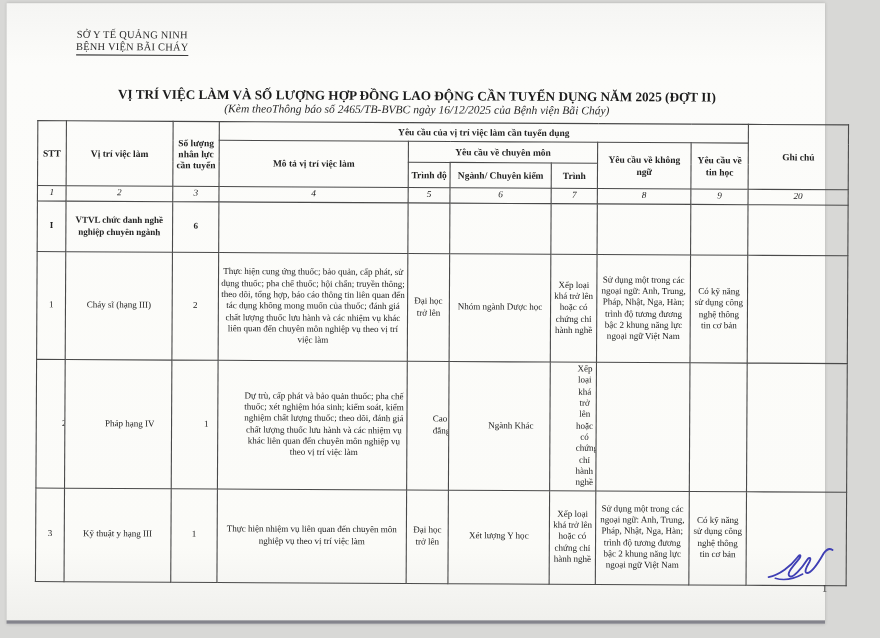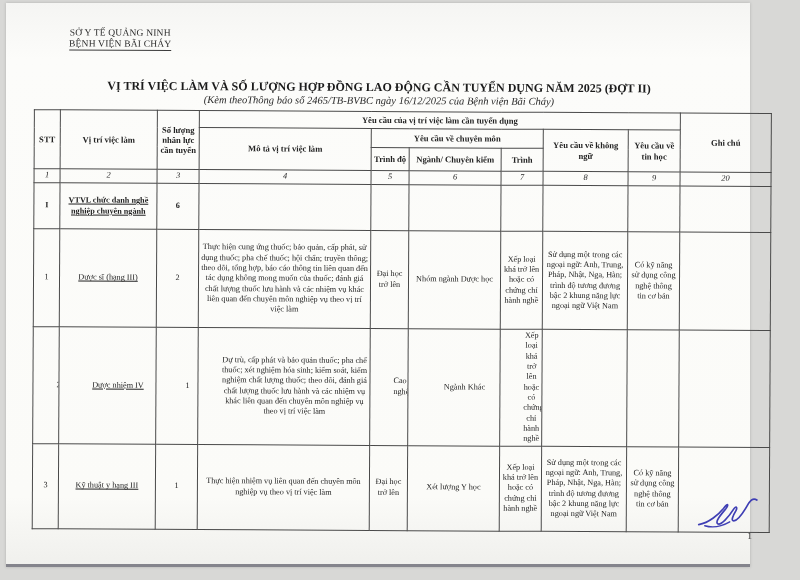--- a/index.html
+++ b/index.html
@@ -32,21 +32,21 @@
   .doc th, .doc td { border:1px solid #4a4a4a; vertical-align:middle; text-align:center; padding:1px 2px; overflow:hidden; }
   .doc thead th { font-weight:bold; font-size:8.6px; line-height:1.2; }
   .hA th { height:17px; }
   .hB th { height:19px; }
   .hC th { height:23px; }
   tr.colnum td { font-style:italic; height:14px; font-size:8.4px; }
   tr.row-group td { height:46px; }
   tr.row-1 td { height:98px; }
   tr.row-2 td { height:92px;padding-left:23px; }
   tr.row-3 td { height:85px; }
-  .al { text-align:left;text-decoration:underline; }
+  .al { text-align:left; }
   .b  { font-weight:bold; }
 
   .sig { position:absolute; left:690px; top:490px; }
   .pageno { position:absolute; left:728px; top:526px; width:34px; text-align:center; font-size:9.5px; color:#333; }
 </style>
 </head>
 <body>
 
 <div class="paper">
   <div class="content">
@@ -112,36 +112,36 @@
           <td></td>
           <td></td>
           <td></td>
           <td></td>
           <td></td>
           <td></td>
           <td></td>
         </tr>
         <tr class="row-1">
           <td>1</td>
-          <td class="al">Dược sĩ (hạng III)</td>
+          <td class="al">Cháy sĩ (hạng III)</td>
           <td>2</td>
           <td>Thực hiện cung ứng thuốc; bảo quản, cấp phát, sử dụng thuốc; pha chế thuốc; hội chẩn; truyền thông; theo dõi, tổng hợp, báo cáo thông tin liên quan đến tác dụng không mong muốn của thuốc; đánh giá chất lượng thuốc lưu hành và các nhiệm vụ khác liên quan đến chuyên môn nghiệp vụ theo vị trí việc làm</td>
           <td>Đại học trở lên</td>
           <td>Nhóm ngành Dược học</td>
           <td>Xếp loại khá trở lên hoặc có chứng chỉ hành nghề</td>
           <td>Sử dụng một trong các ngoại ngữ: Anh, Trung, Pháp, Nhật, Nga, Hàn; trình độ tương đương bậc 2 khung năng lực ngoại ngữ Việt Nam</td>
           <td>Có kỹ năng sử dụng công nghệ thông tin cơ bản</td>
           <td></td>
         </tr>
         <tr class="row-2">
           <td>2</td>
-          <td class="al">Dược nhiệm IV</td>
+          <td class="al">Pháp hạng IV</td>
           <td>1</td>
           <td>Dự trù, cấp phát và bảo quản thuốc; pha chế thuốc; xét nghiệm hóa sinh; kiểm soát, kiểm nghiệm chất lượng thuốc; theo dõi, đánh giá chất lượng thuốc lưu hành và các nhiệm vụ khác liên quan đến chuyên môn nghiệp vụ theo vị trí việc làm</td>
-          <td>Cao nghệ</td>
+          <td>Cao đẳng</td>
           <td>Ngành Khác</td>
           <td>Xếp loại khá trở lên hoặc có chứng chỉ hành nghề</td>
           <td></td>
           <td></td>
           <td></td>
         </tr>
         <tr class="row-3">
           <td>3</td>
           <td class="al">Kỹ thuật y hạng III</td>
           <td>1</td>

